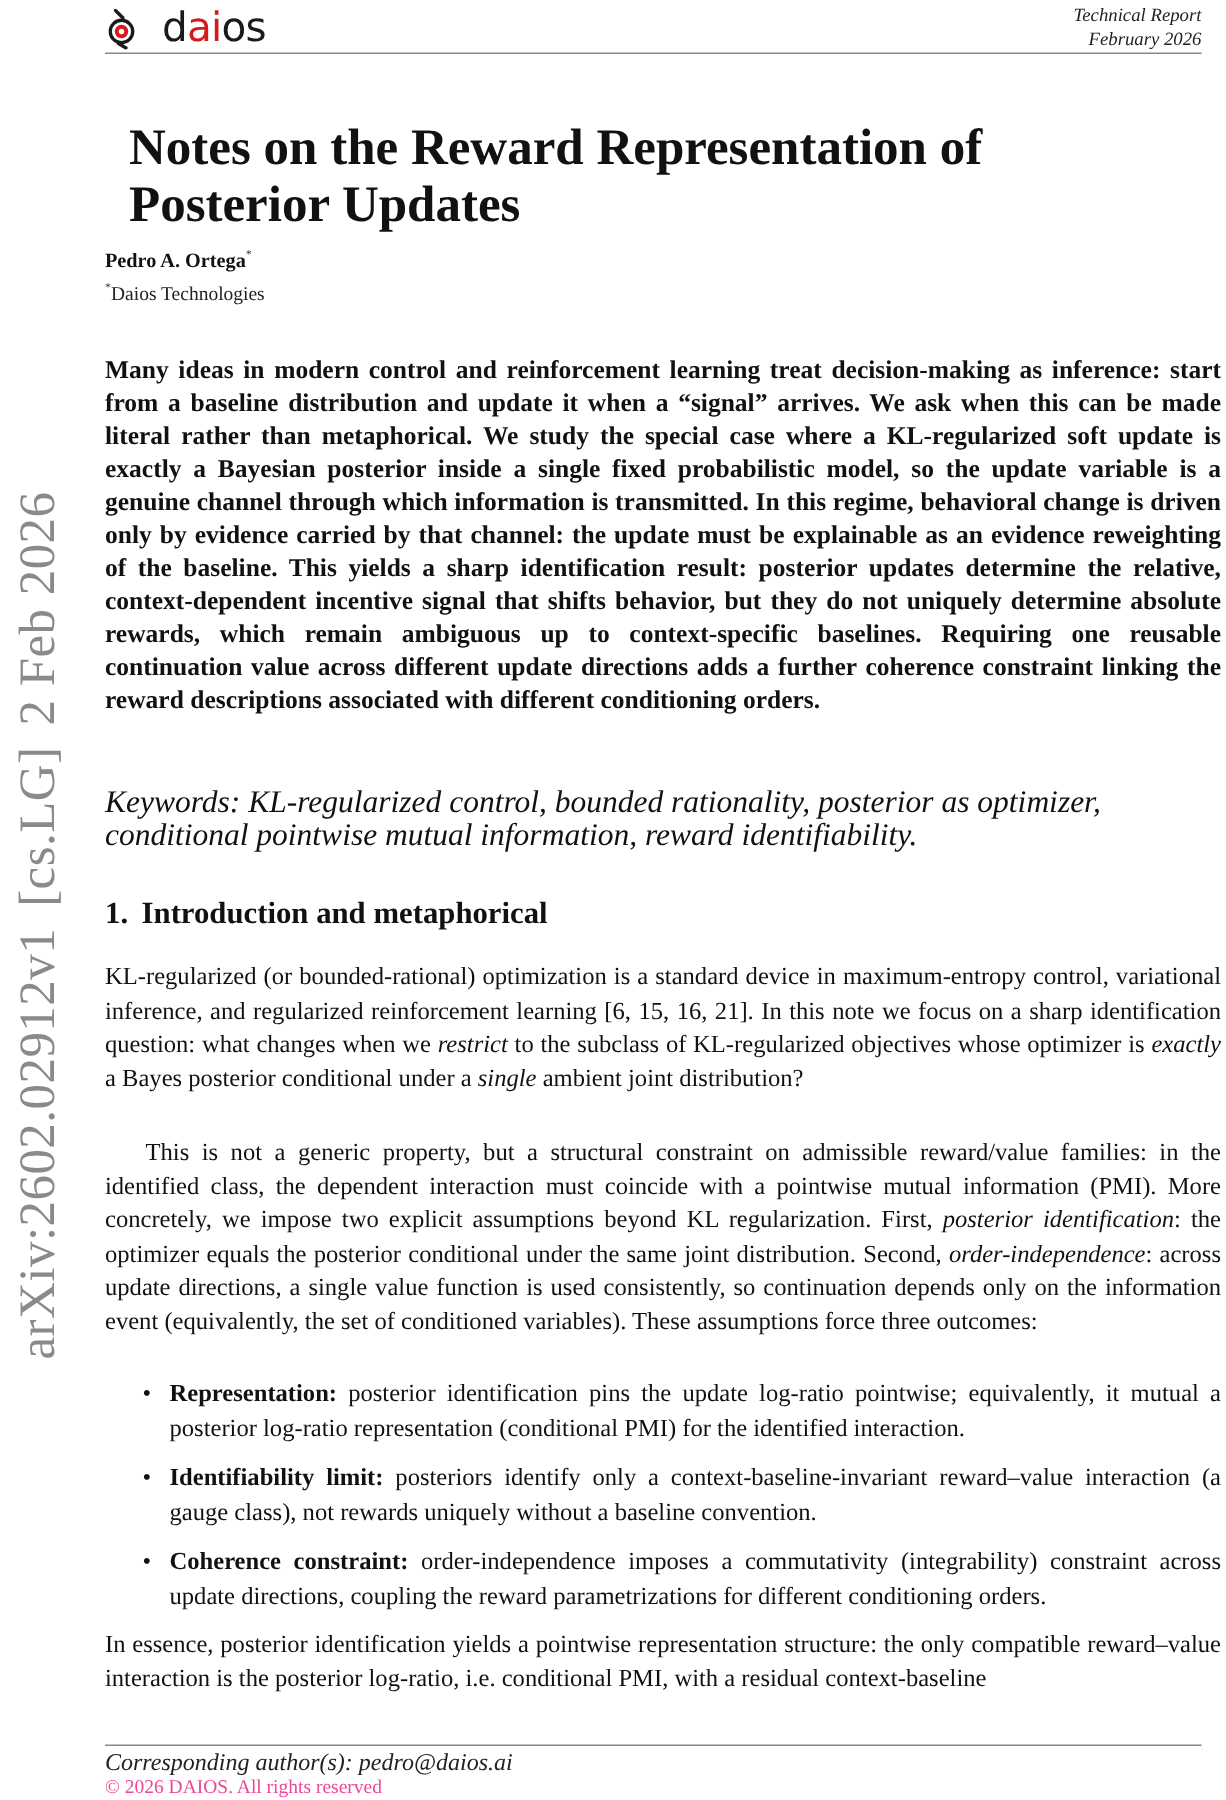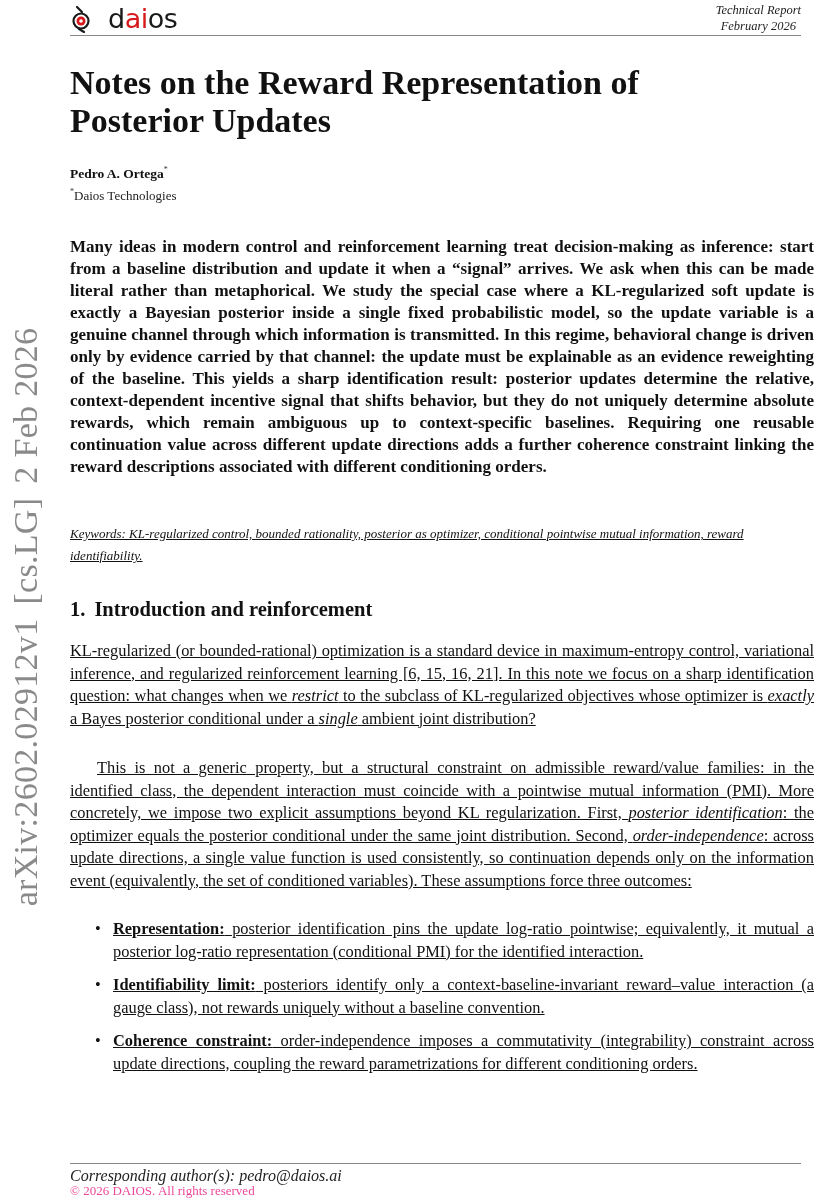--- a/index.html
+++ b/index.html
@@ -4,39 +4,39 @@
 <style>
   html, body { margin: 0; padding: 0; background: #ffffff; }
   body { width: 817px; height: 1200px; position: relative; overflow: hidden; color: #111; font-family: "DejaVu Serif", "Liberation Serif", serif; }
   .page { position: absolute; left: 0; top: 0; width: 817px; height: 1200px; }
 
   
   .logo { position: absolute; left: 70px; top: 4px; height: 30px; display: flex; align-items: center; }
   .logo-mark { width: 22px; height: 28px; position: relative; }
   .logo-text { font-family: "DejaVu Sans", "Liberation Sans", sans-serif; font-size: 27px; letter-spacing: -0.5px; color: #1a1a1a; line-height: 30px; margin-left: 16px; font-weight: 400; }
   .logo-text .ai { color: #d7191c; }
-  .report-meta { position: absolute; right: 16px; top: 2px; text-align: center; font-family: "Liberation Serif", serif; font-style: italic; font-size: 12.5px; line-height: 16px; color: #222; }
+  .report-meta { position: absolute; right: 16px; top: 2px; text-align: right; font-family: "Liberation Serif", serif; font-style: italic; font-size: 12.5px; line-height: 16px; color: #222; }
   .header-rule { position: absolute; left: 70px; right: 16px; top: 35px; height: 0; border-top: 1.3px solid #888; }
 
   
   .arxiv-stamp { position: absolute; left: 26px; top: 610px; transform: translate(-50%, -50%) rotate(-90deg); white-space: nowrap; font-family: "Liberation Serif", serif; font-size: 34px; color: #8a8a8a; letter-spacing: 0.3px; }
   .arxiv-stamp span { margin-right: 14px; }
 
-  .title { position: absolute; left: 70px; top: 64px; width: 700px; font-family: "Liberation Serif", serif; font-weight: 700; font-size: 34px; line-height: 38px; color: #111; margin: 0; }
+  .title { position: absolute; left: 70px; top: 64px; width: 700px; font-family: "Liberation Serif", serif; font-weight: 700; font-size: 34px; line-height: 38px; color: #111; margin: 16px; }
   .author { position: absolute; left: 70px; top: 165px; font-family: "Liberation Serif", serif; font-weight: 700; font-size: 13.5px; color: #111; }
   .author sup, .affil sup { font-size: 8px; font-weight: 400; color: #333; vertical-align: 6px; }
   .affil { position: absolute; left: 70px; top: 187px; font-family: "Liberation Serif", serif; font-size: 13px; color: #222; }
 
   .abstract { position: absolute; left: 70px; top: 236px; width: 744px; font-family: "Liberation Serif", serif; font-weight: 700; font-size: 17px; line-height: 22px; text-align: justify; margin: 0; }
-  .keywords { position: absolute; left: 70px; top: 523px; width: 744px; font-family: "Liberation Serif", serif; font-style: italic; font-size: 13px; line-height: 22px; margin: 0; text-decoration: underline; }
+  .keywords { position: absolute; left: 70px; top: 523px; width: 744px; font-family: "Liberation Serif", serif; font-style: italic; font-size: 21px; line-height: 22px; margin: 0; }
 
   .section-heading { position: absolute; left: 70px; top: 598px; font-family: "Liberation Serif", serif; font-weight: 700; font-size: 20.5px; margin: 0; }
   .section-heading .num { margin-right: 9px; }
 
-  .body-text { font-family: "Liberation Serif", serif; font-size: 16.4px; line-height: 22.5px; text-align: justify; margin: 0; text-decoration: underline; }
+  .body-text { font-family: "Liberation Serif", serif; font-size: 16.4px; line-height: 22.5px; text-align: justify; margin: 0; }
   .para1 { position: absolute; left: 70px; top: 640px; width: 744px; }
   .para2 { position: absolute; left: 70px; top: 757px; width: 744px; text-indent: 27px; }
   .bullets { position: absolute; left: 70px; top: 918px; width: 744px; margin: 0; padding: 0; list-style: none; }
   .bullets li { position: relative; padding-left: 43px; margin-bottom: 11px; }
   .bullets li .dot { position: absolute; left: 25px; top: 0; }
   .para3 { position: absolute; left: 70px; top: 1085px; width: 744px; }
 
   .footer-rule { position: absolute; left: 70px; right: 16px; top: 1163px; border-top: 1.3px solid #888; }
   .footer-corr { position: absolute; left: 70px; top: 1167px; font-family: "Liberation Serif", serif; font-style: italic; font-size: 16px; color: #222; }
   .footer-copy { position: absolute; left: 70px; top: 1183px; font-family: "Liberation Serif", serif; font-size: 13px; color: #ec4899; }
@@ -71,30 +71,31 @@
 
   <h1 class="title">Notes on the Reward Representation of Posterior Updates</h1>
 
   <div class="author"><span>Pedro A. Ortega</span><sup>*</sup></div>
   <div class="affil"><sup>*</sup><span>Daios Technologies</span></div>
 
   <p class="abstract">Many ideas in modern control and reinforcement learning treat decision-making as inference: start from a baseline distribution and update it when a “signal” arrives. We ask when this can be made literal rather than metaphorical. We study the special case where a KL-regularized soft update is exactly a Bayesian posterior inside a single fixed probabilistic model, so the update variable is a genuine channel through which information is transmitted. In this regime, behavioral change is driven only by evidence carried by that channel: the update must be explainable as an evidence reweighting of the baseline. This yields a sharp identification result: posterior updates determine the relative, context-dependent incentive signal that shifts behavior, but they do not uniquely determine absolute rewards, which remain ambiguous up to context-specific baselines. Requiring one reusable continuation value across different update directions adds a further coherence constraint linking the reward descriptions associated with different conditioning orders.</p>
 
   <p class="keywords">Keywords: KL-regularized control, bounded rationality, posterior as optimizer, conditional pointwise mutual information, reward identifiability.</p>
 
-  <h2 class="section-heading"><span class="num">1.</span><span>Introduction and reinforcement</span></h2>
+  <h2 class="section-heading"><span class="num">1.</span><span>Introduction and metaphorical</span></h2>
 
   <p class="body-text para1"><span>KL-regularized (or bounded-rational) optimization is a standard device in maximum-entropy control, variational inference, and regularized reinforcement learning [6, 15, 16, 21]. In this note we focus on a sharp identification question: what changes when we </span><em>restrict</em><span> to the subclass of KL-regularized objectives whose optimizer is </span><em>exactly</em><span> a Bayes posterior conditional under a </span><em>single</em><span> ambient joint distribution?</span></p>
 
   <p class="body-text para2"><span>This is not a generic property, but a structural constraint on admissible reward/value families: in the identified class, the dependent interaction must coincide with a pointwise mutual information (PMI). More concretely, we impose two explicit assumptions beyond KL regularization. First, </span><em>posterior identification</em><span>: the optimizer equals the posterior conditional under the same joint distribution. Second, </span><em>order-independence</em><span>: across update directions, a single value function is used consistently, so continuation depends only on the information event (equivalently, the set of conditioned variables). These assumptions force three outcomes:</span></p>
 
   <ul class="bullets body-text">
     <li><span class="dot">•</span><b>Representation:</b><span> posterior identification pins the update log-ratio pointwise; equivalently, it mutual a posterior log-ratio representation (conditional PMI) for the identified interaction.</span></li>
     <li><span class="dot">•</span><b>Identifiability limit:</b><span> posteriors identify only a context-baseline-invariant reward–value interaction (a gauge class), not rewards uniquely without a baseline convention.</span></li>
     <li><span class="dot">•</span><b>Coherence constraint:</b><span> order-independence imposes a commutativity (integrability) constraint across update directions, coupling the reward parametrizations for different conditioning orders.</span></li>
   </ul>
 
+  <p class="body-text para3">In essence, posterior identification yields a pointwise representation structure: the only compatible reward–value interaction is the posterior log-ratio, i.e. conditional PMI, with a residual context-baseline</p>
 
   <div class="footer-rule"></div>
   <div class="footer-corr">Corresponding author(s): pedro@daios.ai</div>
   <div class="footer-copy">©  2026 DAIOS. All rights reserved</div>
 
 </div>
 
 </body></html>

